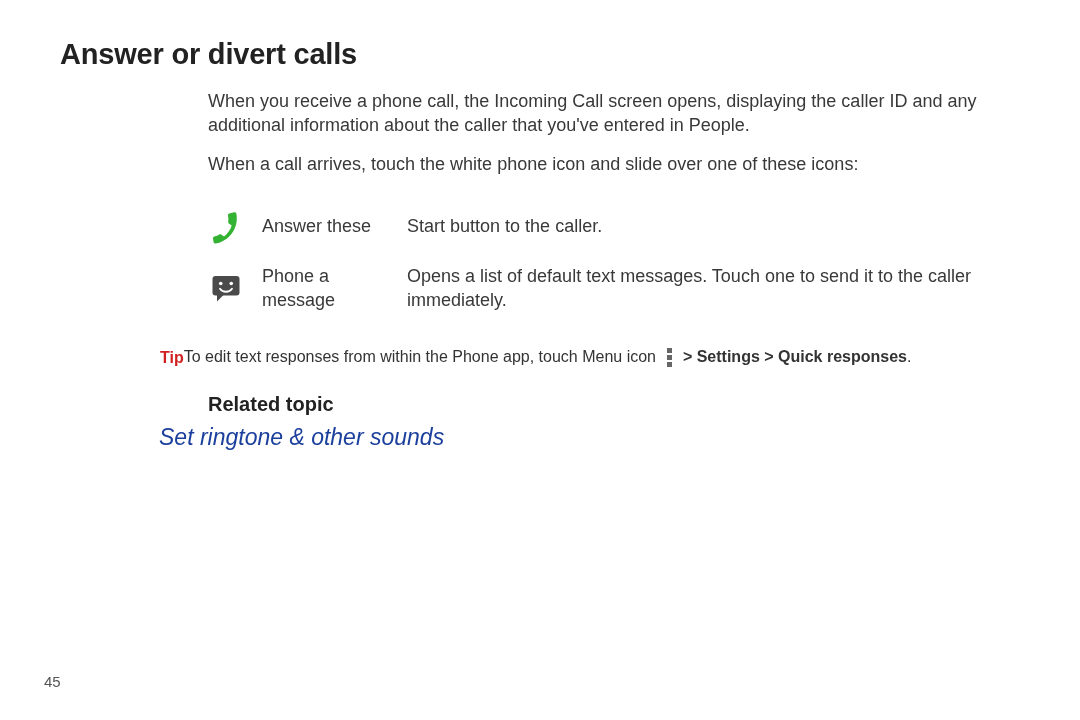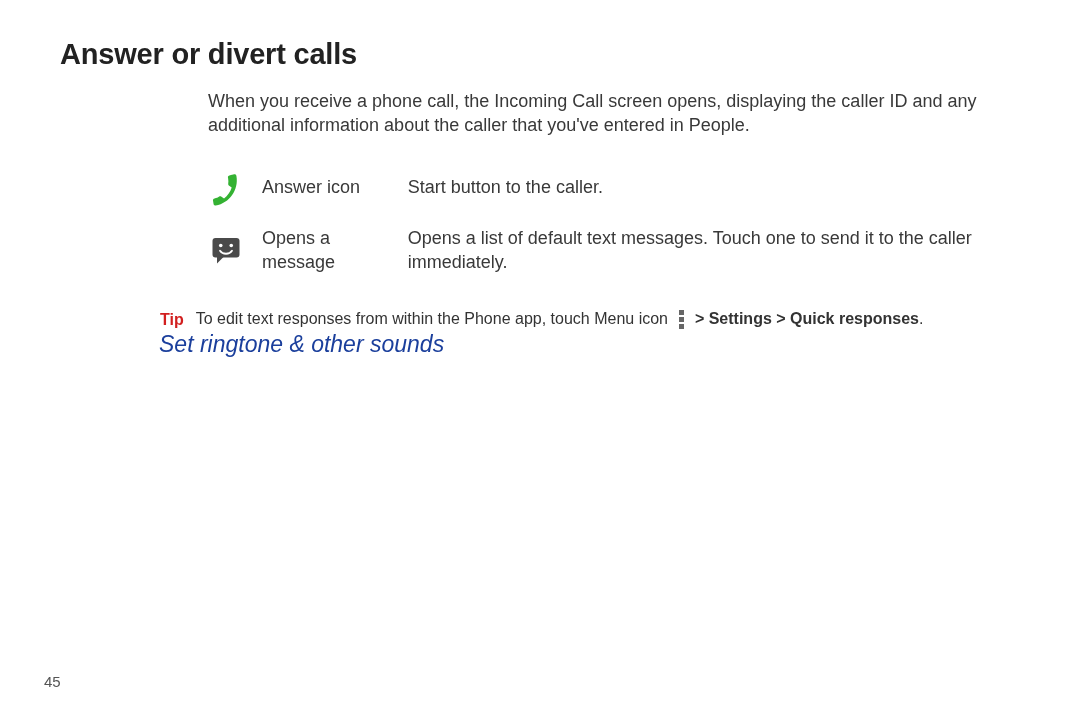--- a/index.html
+++ b/index.html
@@ -48,21 +48,20 @@
   td.label-cell { white-space: normal; padding-right: 12px; }
   .icon-svg { width: 36px; height: 36px; display: block; }
 
   .tip-row {
     margin-top: 24px;
     margin-left: 100px;
     font-size: 16px;
     color: #333;
     display: flex;
     align-items: center;
-    gap: 12px;
   }
   .tip-label {
     color: #d21f1f;
     font-weight: 700;
   }
   .tip-text { display: inline; }
   .menu-icon {
     display: inline-block;
     width: 10px;
     vertical-align: middle;
@@ -101,58 +100,60 @@
 </style>
 </head>
 <body>
 
 <div class="page">
 
   <h1 class="title">Answer or divert calls</h1>
 
   <div class="body">
     <p>When you receive a phone call, the Incoming Call screen opens, displaying the caller ID and any additional information about the caller that you've entered in People.</p>
+    <p>When a call arrives, touch the white phone icon and slide over one of these icons:</p>
 
     <table class="icon-table">
       <tbody>
           <tr>
         <td class="icon-cell">
           <span>
             <svg class="icon-svg" viewBox="0 0 48 48">
               <path fill="#34b233" d="M34 31c-2.5 0-5-.4-7.3-1.2-.7-.2-1.5 0-2 .5l-3.3 3.3c-5.4-2.8-9.8-7.2-12.6-12.6l3.3-3.3c.5-.5.7-1.3.5-2C11.4 13.5 11 11 11 8.5 11 7.1 9.9 6 8.5 6H4C2.6 6 1.5 7.1 1.5 8.5 1.5 27.2 16.8 42.5 35.5 42.5c1.4 0 2.5-1.1 2.5-2.5v-4.5C38 32.1 36.9 31 35.5 31H34z" transform="rotate(-100 24 24) translate(2 -2)"></path>
             </svg>
           </span>
         </td>
-        <td class="label-cell">Answer icon</td>
+        <td class="label-cell">Answer these</td>
         <td>Start button to the caller.</td>
       </tr>
       <tr>
         <td class="icon-cell">
           <span>
             <svg class="icon-svg" viewBox="0 0 48 48">
               <rect x="6" y="8" width="36" height="26" rx="4" fill="#4a4a4a"></rect>
               <polygon points="12,32 12,42 22,32" fill="#4a4a4a"></polygon>
               <circle cx="17" cy="18" r="2.4" fill="#fff"></circle>
               <circle cx="31" cy="18" r="2.4" fill="#fff"></circle>
               <path d="M16 25c2 3 6 4 8 4s6-1 8-4" stroke="#fff" stroke-width="2.4" fill="none" stroke-linecap="round"></path>
             </svg>
           </span>
         </td>
-        <td class="label-cell">Opens a message</td>
+        <td class="label-cell">Phone a message</td>
         <td>Opens a list of default text messages. Touch one to send it to the caller immediately.</td>
       </tr>
     </tbody>
       </table>
   </div>
 
   <div class="tip-row">
     <span class="tip-label">Tip</span>
     <span class="tip-text">
       <span>To edit text responses from within the Phone app, touch Menu icon</span>
       <span class="menu-icon"><span></span><span></span><span></span></span>
       <span class="tip-bold"> &gt; Settings &gt; Quick responses</span><span>.</span>
     </span>
   </div>
 
+  <h2 class="related">Related topic</h2>
   <a href="#" class="related-link">Set ringtone &amp; other sounds</a>
 
   <div class="page-number">45</div>
 </div>
 
 </body></html>

